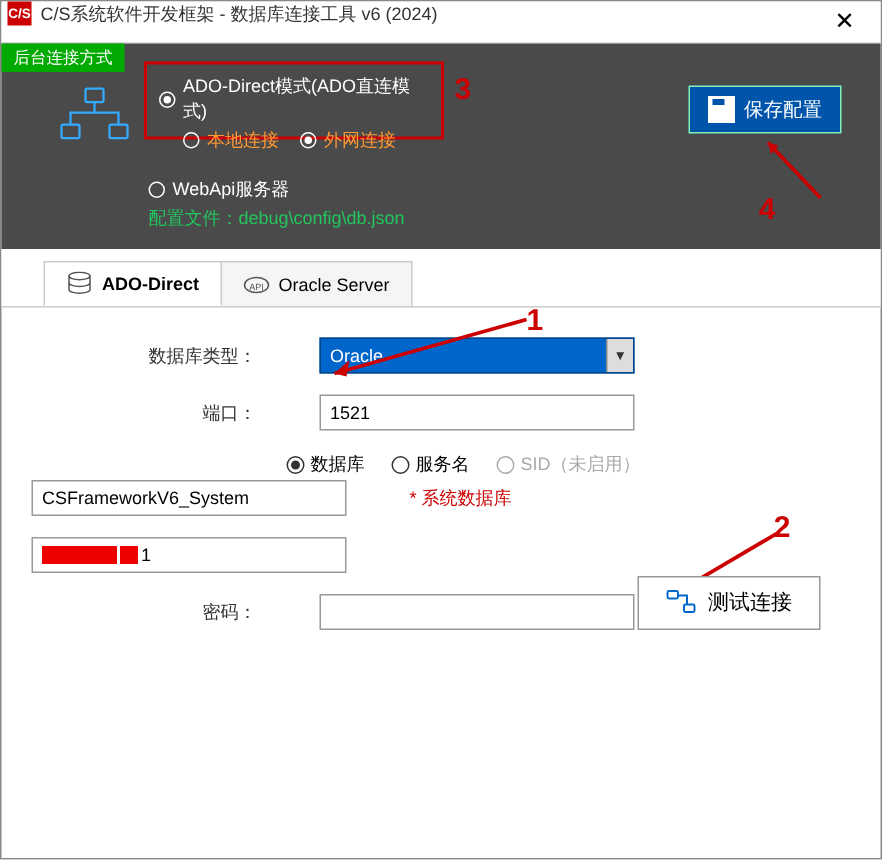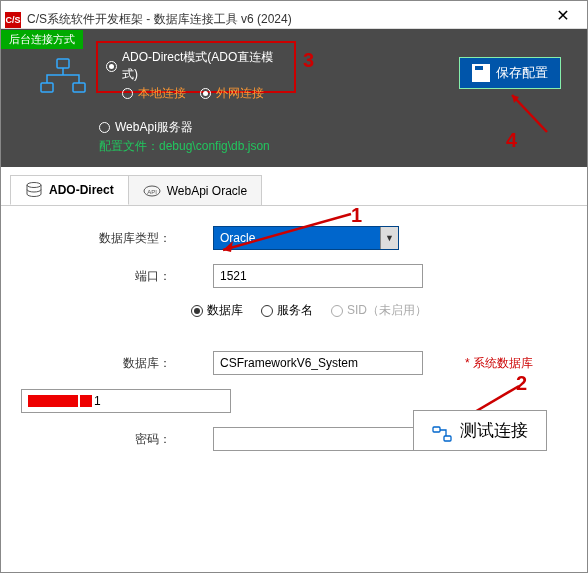--- a/index.html
+++ b/index.html
@@ -1,56 +1,56 @@
 <!DOCTYPE html>
 <html><head>
 <meta charset="utf-8">
 <style>
 * { box-sizing: border-box; margin: 0; padding: 0; font-family: "Microsoft YaHei", sans-serif; }
 body { background: #ccc; width: 588px; height: 573px; overflow: hidden; }
 .window { width: 588px; height: 573px; background: #fff; border: 1px solid #888; position: relative; }
-.titlebar { height: 28px; background: #fff; border-bottom: 1px solid #ddd; display: flex; align-items: flex-end; padding: 0 4px; font-size: 12px; }
+.titlebar { height: 28px; background: #fff; border-bottom: 1px solid #ddd; display: flex; align-items: flex-start; padding: 0 4px; font-size: 12px; }
 .app-icon { width: 16px; height: 16px; background: #c00; color: #fff; font-size: 9px; font-weight: bold; display: flex; align-items: center; justify-content: center; margin-right: 6px; }
 .title-text { flex: 1; color: #333; }
 .close-btn { width: 40px; height: 26px; display: flex; align-items: center; justify-content: center; cursor: pointer; font-size: 16px; }
 .header-dark { background: #4a4a4a; padding: 0 0 12px 0; position: relative; }
 .tag-green { background: #0a0; color: #fff; font-size: 11px; padding: 2px 8px; display: inline-block; }
 .topology-icon { position: absolute; left: 38px; top: 28px; }
 .topology-icon svg { width: 48px; height: 40px; }
 .radio-group-box { position: absolute; left: 95px; top: 12px; width: 200px; height: 52px; border: 2px solid #c00; padding: 4px 8px; }
 .radio-line { display: flex; align-items: center; color: #fff; font-size: 12px; margin: 2px 0; }
 .radio-line.sub { padding-left: 16px; gap: 14px; }
 .radio-dot { width: 11px; height: 11px; border-radius: 50%; border: 1px solid #fff; margin-right: 5px; display: inline-flex; align-items: center; justify-content: center; flex-shrink: 0; }
 .radio-dot.checked::after { content: ""; width: 5px; height: 5px; background: #fff; border-radius: 50%; }
 .orange-text { color: #ff9933; }
 .ann-num { position: absolute; color: #c00; font-size: 20px; font-weight: bold; }
 .save-btn { position: absolute; right: 26px; top: 28px; background: #0055aa; border: 1px solid #86efac; color: #fff; padding: 6px 12px; font-size: 13px; display: flex; align-items: center; gap: 6px; cursor: pointer; }
 .save-icon { width: 18px; height: 18px; background: #fff; position: relative; }
 .save-icon::before { content: ""; position: absolute; top: 2px; left: 3px; width: 8px; height: 4px; background: #0055aa; }
 .webapi-line { color: #fff; font-size: 12px; margin-left: 98px; padding-top: 70px; display: flex; align-items: center; }
 .config-path { color: #22c55e; font-size: 12px; margin-left: 98px; margin-top: 2px; }
-.tabs { display: flex; border-bottom: 1px solid #ccc; background: #fff; padding-left: 9px; padding-top: 8px; }
+.tabs { display: flex; border-bottom: 1px solid #ccc; background: #fff; padding-left: 28px; padding-top: 8px; }
 .tab { display: flex; align-items: center; gap: 6px; padding: 6px 14px; font-size: 12px; border: 1px solid #ccc; border-bottom: none; background: #f5f5f5; cursor: pointer; margin-right: -1px; }
 .tab.active { background: #fff; border-bottom: 1px solid #fff; position: relative; z-index: 1; font-weight: bold; }
 .tab-icon { width: 18px; height: 16px; }
 .form-area { padding: 20px 20px 10px 20px; position: relative; }
 .form-row { display: flex; align-items: center; margin-bottom: 14px; gap: 32px; }
 .form-label { width: 160px; text-align: right; font-size: 12px; color: #333; padding-right: 10px; }
 .form-input { width: 210px; height: 24px; border: 1px solid #999; padding: 0 6px; font-size: 12px; }
-.form-select { width: 186px; height: 24px; background: #0066cc; color: #fff; border: 1px solid #004488; padding: 0 6px; font-size: 12px; display: flex; align-items: center; justify-content: space-between; cursor: pointer; }
+.form-select { width: 210px; height: 24px; background: #0066cc; color: #fff; border: 1px solid #004488; padding: 0 6px; font-size: 12px; display: flex; align-items: center; justify-content: space-between; cursor: pointer; }
 .select-arrow { width: 18px; height: 22px; background: #ddd; color: #333; display: flex; align-items: center; justify-content: center; font-size: 9px; margin-right: -6px; border-left: 1px solid #888; }
-.radio-row { display: flex; gap: 18px; padding-left: 170px; margin-bottom: 32px; font-size: 12px; align-items: center; }
+.radio-row { display: flex; gap: 18px; padding-left: 170px; margin-bottom: 2px; font-size: 12px; align-items: center; }
 .radio-item { display: flex; align-items: center; gap: 4px; }
 .radio-circ { width: 12px; height: 12px; border: 1px solid #333; border-radius: 50%; display: flex; align-items: center; justify-content: center; }
 .radio-circ.on::after { content: ""; width: 6px; height: 6px; background: #333; border-radius: 50%; }
 .radio-circ.disabled { border-color: #aaa; }
 .disabled-text { color: #aaa; }
 .hint-red { color: #c00; font-size: 12px; margin-left: 10px; }
 .redact { display: inline-block; background: #e00; height: 12px; vertical-align: middle; }
-.test-btn { position: absolute; right: 40px; bottom: 24px; border: 1px solid #999; background: #fff; padding: 8px 18px; font-size: 17px; display: flex; align-items: flex-end; gap: 8px; cursor: pointer; }
+.test-btn { position: absolute; right: 40px; bottom: 24px; border: 1px solid #999; background: #fff; padding: 8px 18px; font-size: 14px; display: flex; align-items: flex-start; gap: 8px; cursor: pointer; }
 .arrow-svg { position: absolute; pointer-events: none; }
 </style>
 </head>
 <body>
 
 <div class="window">
 
   <div class="titlebar">
     <div class="app-icon">C/S</div>
     <div class="title-text">C/S系统软件开发框架 - 数据库连接工具 v6 (2024)</div>
@@ -115,21 +115,21 @@
           <path d="M2 3 V12 A7 2.5 0 0 0 16 12 V3" fill="none" stroke="#555"></path>
           <path d="M2 7.5 A7 2.5 0 0 0 16 7.5" fill="none" stroke="#555"></path>
         </svg>
       <span>ADO-Direct</span>
     </div>
     <div class="tab">
       <svg class="tab-icon" viewBox="0 0 18 16">
           <ellipse cx="9" cy="8" rx="8" ry="5" fill="none" stroke="#555"></ellipse>
           <text x="9" y="11" font-size="6" text-anchor="middle" fill="#555">API</text>
         </svg>
-      <span>WebApi Oracle</span>
+      <span>Oracle Server</span>
     </div>
   </div>
 
   <div class="form-area">
 
     <span class="ann-num" style="left:350px;top:-2px;">1</span>
     <svg class="arrow-svg" style="left:210px;top:2px;width:150px;height:50px;">
       <path d="M140 6 L12 42" stroke="#c00" stroke-width="2.5"></path>
       <path d="M12 42 L22 33 L20 44 Z" fill="#c00"></path>
     </svg>
@@ -157,21 +157,20 @@
           <span class="radio-circ"></span>
           <span>服务名</span>
         </span>
       <span class="radio-item">
           <span class="radio-circ disabled"></span>
           <span class="disabled-text">SID（未启用）</span>
         </span>
     </div>
 
     <div class="form-row">
-      <div class="form-label">数据库：</div>
       <input class="form-input" value="CSFrameworkV6_System" style="">
       <span class="hint-red">* 系统数据库</span>
     </div>
 
     <div class="form-row">
       <div class="form-input" style="display:flex;align-items:center;gap:2px;">
         <span class="redact" style="width:50px;"></span>
         <span class="redact" style="width:12px;"></span>
         <span>1</span>
       </div>

